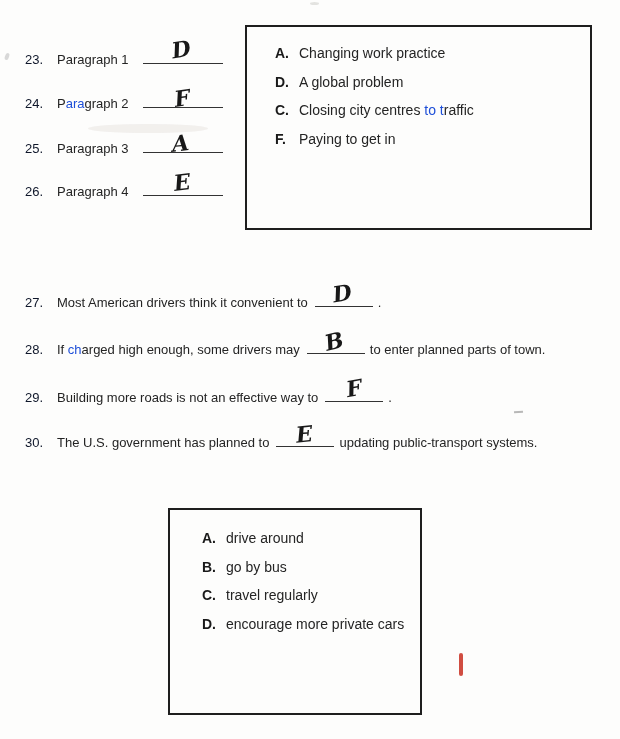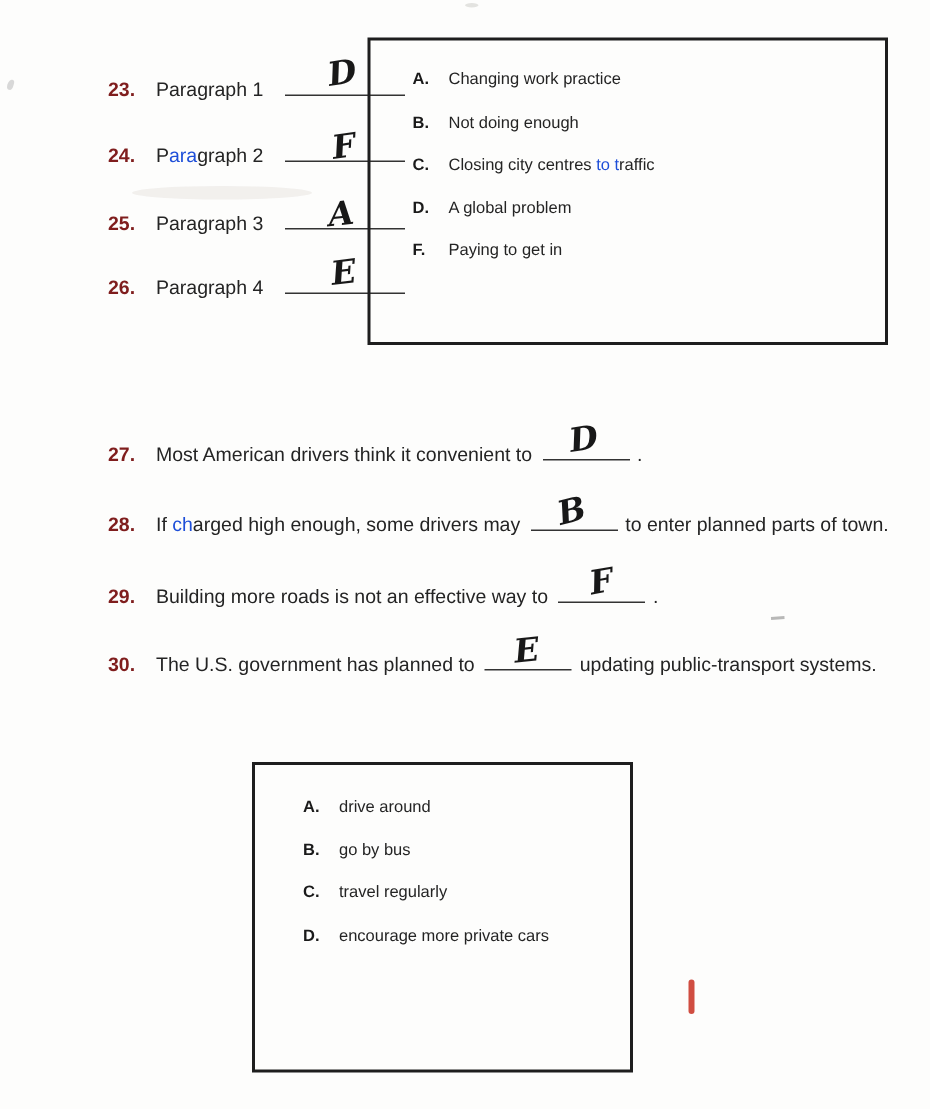--- a/index.html
+++ b/index.html
@@ -6,41 +6,41 @@
   body{
     width:620px;height:739px;position:relative;overflow:hidden;
     background:#fdfdfc;
     font-family:"Liberation Sans","DejaVu Sans",sans-serif;
     color:#222;
   }
   .q-row{
     position:absolute;left:25px;font-size:13px;line-height:20px;
     color:#242424;white-space:pre;
   }
-  .q-num{font-weight:700;display:inline-block;width:32px;color:#7f1d1d;margin-left:47px;}
+  .q-num{font-weight:400;display:inline-block;width:32px;color:#0f172a;}
   .red-ink{color:#1d4ed8;}
   .blank{
     display:inline-block;position:relative;
     border-bottom:1.6px solid #333;
   }
   .pq-blank{width:80px;margin-left:14px;margin-right:4px;}
   .sq-blank{width:58px;margin-left:7px;margin-right:5px;}
   .hw{
     position:absolute;bottom:-2px;left:50%;
     font-family:"DejaVu Serif","Liberation Serif",serif;
     font-style:italic;font-weight:700;font-size:22px;line-height:22px;
     color:#181818;white-space:nowrap;
   }
   .options-box{
     position:absolute;border:2px solid #1e1e1e;background:transparent;
     box-sizing:border-box;
   }
   .box1{left:245px;top:25px;width:347px;height:205px;padding:12px 0 0 28px;}
   .box2{left:168px;top:508px;width:254px;height:207px;padding:14px 0 0 32px;}
-  .opt{font-size:11px;line-height:28.5px;white-space:pre;color:#242424;}
+  .opt{font-size:14px;line-height:28.5px;white-space:pre;color:#242424;}
   .opt-letter{font-weight:700;display:inline-block;width:24px;color:#1a1a1a;}
   
   .artifact{position:absolute;}
   .speck1{left:5px;top:53px;width:4px;height:7px;background:#b9b9b9;border-radius:60% 40% 50% 50%;opacity:.55;transform:rotate(18deg);}
   .topdot{left:310px;top:2px;width:9px;height:3px;background:#e3e3e0;border-radius:50%;}
   .dash1{left:514px;top:411px;width:9px;height:2px;background:#9a9a9a;opacity:.7;transform:rotate(-4deg);}
   .smudge1{left:88px;top:124px;width:120px;height:9px;background:#eceae7;border-radius:50%;opacity:.7;}
   .redtick{left:459px;top:653px;width:4px;height:23px;background:#cb3a2c;opacity:.9;border-radius:2px;}
 </style>
 </head>
@@ -49,23 +49,22 @@
 <div class="q-row" style="top:50px"><span class="q-num">23.</span><span><span>Paragraph 1</span><span class="red-ink"></span><span></span></span><span class="blank pq-blank"><span class="hw" style="transform:translateX(-60%) rotate(-9deg);bottom:3px">D</span></span></div>
 
 <div class="q-row" style="top:94px"><span class="q-num">24.</span><span><span>P</span><span class="red-ink">ara</span><span>graph 2</span></span><span class="blank pq-blank"><span class="hw" style="transform:translateX(-55%) rotate(-8deg)">F</span></span></div>
 
 <div class="q-row" style="top:139px"><span class="q-num">25.</span><span><span>Paragraph 3</span><span class="red-ink"></span><span></span></span><span class="blank pq-blank"><span class="hw" style="transform:translateX(-65%) rotate(-6deg)">A</span></span></div>
 
 <div class="q-row" style="top:182px"><span class="q-num">26.</span><span><span>Paragraph 4</span><span class="red-ink"></span><span></span></span><span class="blank pq-blank"><span class="hw" style="transform:translateX(-55%) rotate(-7deg);bottom:2px">E</span></span></div>
 
 <div class="options-box box1">
   <div class="opt"><span class="opt-letter">A.</span><span><span>Changing work practice</span><span class="red-ink"></span><span></span></span></div>
-  <div class="opt"><span class="opt-letter">B.</span><span><span>Not doing enough</span><span class="red-ink"></span><span></span></span></div>
+  <div class="opt"><span class="opt-letter">D.</span><span><span>A global problem</span><span class="red-ink"></span><span></span></span></div>
   <div class="opt"><span class="opt-letter">C.</span><span><span>Closing city centres </span><span class="red-ink">to t</span><span>raffic</span></span></div>
-  <div class="opt"><span class="opt-letter">D.</span><span><span>A global problem</span><span class="red-ink"></span><span></span></span></div>
   <div class="opt"><span class="opt-letter">F.</span><span><span>Paying to get in</span><span class="red-ink"></span><span></span></span></div>
 </div>
 
 <div class="q-row" style="top:293px"><span class="q-num">27.</span><span><span>Most American drivers think it convenient to</span><span class="red-ink"></span><span></span></span><span class="blank sq-blank"><span class="hw" style="transform:translateX(-60%) rotate(-9deg);bottom:2px">D</span></span><span>.</span></div>
 
 <div class="q-row" style="top:340px"><span class="q-num">28.</span><span><span>If </span><span class="red-ink">ch</span><span>arged high enough, some drivers may</span></span><span class="blank sq-blank"><span class="hw" style="transform:translateX(-60%) rotate(-14deg);bottom:1px">B</span></span><span>to enter planned parts of town.</span></div>
 
 <div class="q-row" style="top:388px"><span class="q-num">29.</span><span><span>Building more roads is not an effective way to</span><span class="red-ink"></span><span></span></span><span class="blank sq-blank"><span class="hw" style="transform:translateX(-50%) rotate(-10deg);bottom:2px">F</span></span><span>.</span></div>
 
 <div class="q-row" style="top:433px"><span class="q-num">30.</span><span><span>The U.S. government has planned to</span><span class="red-ink"></span><span></span></span><span class="blank sq-blank"><span class="hw" style="transform:translateX(-55%) rotate(-6deg);bottom:1px">E</span></span><span>updating public-transport systems.</span></div>

